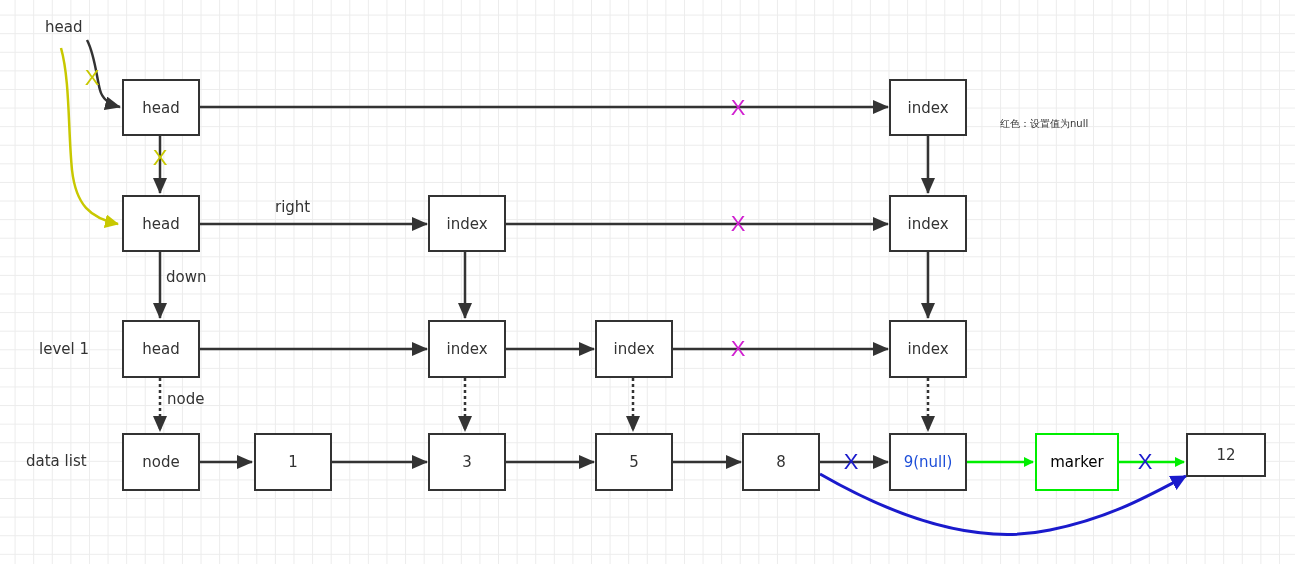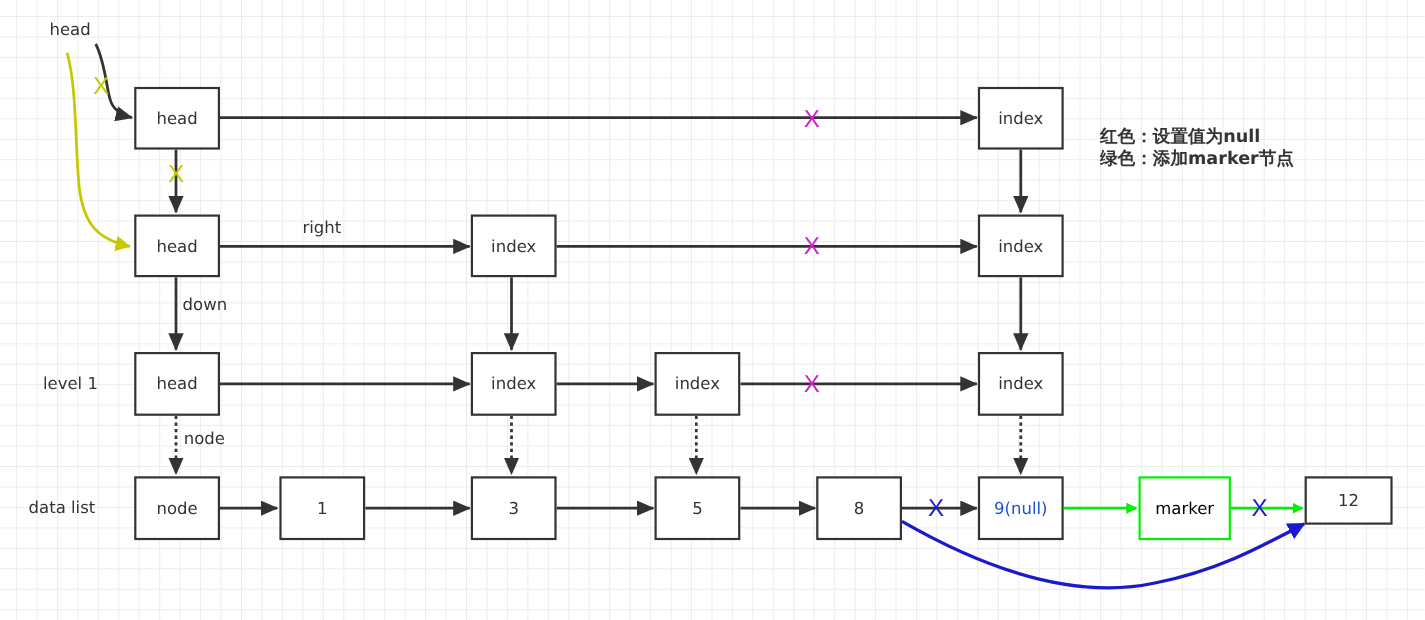--- a/index.html
+++ b/index.html
@@ -4,21 +4,21 @@
 <style>
   html,body{margin:0;padding:0;}
   body{width:1295px;height:564px;overflow:hidden;font-family:"DejaVu Sans","Liberation Sans",sans-serif;
     background-color:#fff;
     background-image:linear-gradient(#ececec 1px,transparent 1px),linear-gradient(90deg,#ececec 1px,transparent 1px);
     background-size:18.6px 18.6px;background-position:-4px -4px;}
   #canvas{position:absolute;left:0;top:0;}
   .node{position:absolute;box-sizing:border-box;border:2px solid #333;background:#fff;display:flex;align-items:center;justify-content:center;font-size:15px;color:#333;}
   .lbl{position:absolute;font-size:15px;color:#333;white-space:nowrap;}
   .x{position:absolute;font-size:22px;font-family:"Liberation Sans",sans-serif;line-height:22px;transform:translate(-50%,-50%);}
-  .legend{position:absolute;left:1000px;top:114px;font-size:16px;font-weight:bold;color:#333;line-height:20px;}
+  .legend{position:absolute;left:1000px;top:114px;font-size:10px;font-weight:normal;color:#333;line-height:20px;}
 </style>
 </head>
 <body>
 
 <svg id="canvas" width="1295" height="564">
   <defs>
     <marker id="ab" markerWidth="10" markerHeight="10" refX="9" refY="5" orient="auto" markerUnits="userSpaceOnUse">
         <path d="M0,0 L10,5 L0,10 z" fill="#333"></path>
       </marker>
     <marker id="ag" markerWidth="10" markerHeight="10" refX="9" refY="5" orient="auto" markerUnits="userSpaceOnUse">
@@ -100,14 +100,13 @@
 <div class="x" style="left:92px;top:78px;color:#c8c800">X</div>
 <div class="x" style="left:160px;top:158px;color:#c8c800">X</div>
 <div class="x" style="left:738px;top:108px;color:#d020d0">X</div>
 <div class="x" style="left:738px;top:224px;color:#d020d0">X</div>
 <div class="x" style="left:738px;top:349px;color:#d020d0">X</div>
 <div class="x" style="left:851px;top:462px;color:#1a1acc">X</div>
 <div class="x" style="left:1145px;top:462px;color:#1a1acc">X</div>
 
 <div class="legend">
   <div>红色：设置值为null</div>
-  <div>绿色：添加marker节点</div>
 </div>
 
 </body></html>

